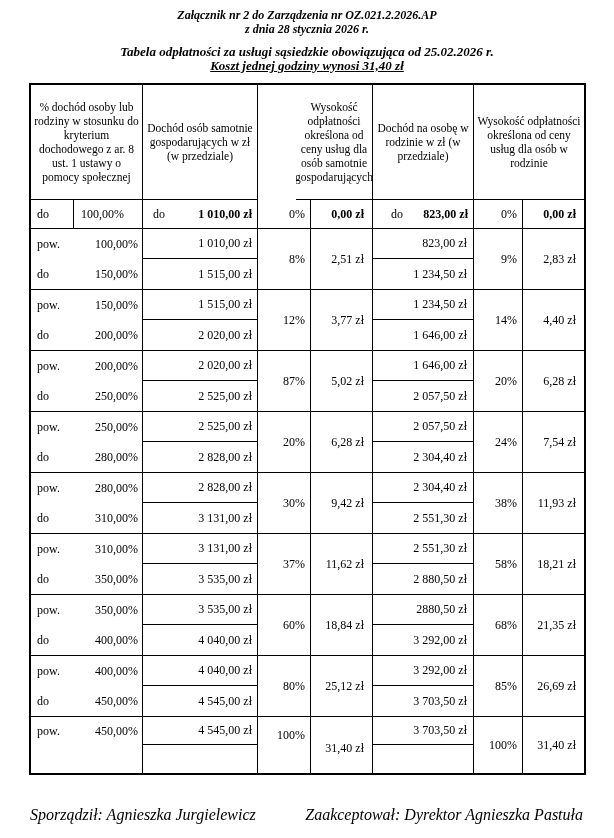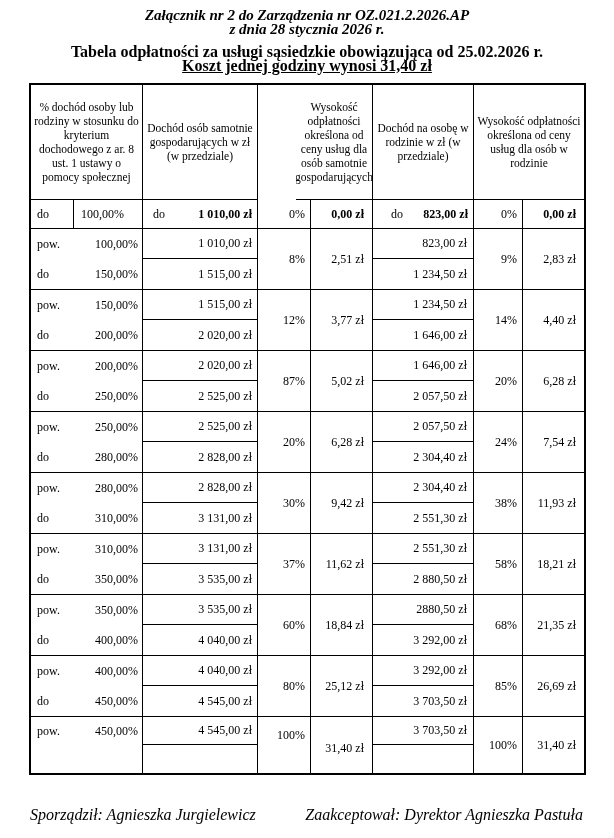--- a/index.html
+++ b/index.html
@@ -2,23 +2,23 @@
 <html><head>
 <meta charset="utf-8">
 <style>
   html,body{margin:0;padding:0;}
   body{
     width:614px;height:838px;background:#ffffff;color:#000;
     font-family:"Liberation Serif","DejaVu Serif",serif;
     overflow:hidden;position:relative;
   }
   .titles{padding-top:9px;text-align:center;font-weight:bold;font-style:italic;
-    font-size:15px;line-height:13.5px;}
-  .subtitle{margin-top:9px;text-align:center;font-weight:bold;
-    font-size:16px;line-height:13.5px;}
+    font-size:12px;line-height:13.5px;}
+  .subtitle{margin-top:9px;text-align:center;font-weight:bold;font-style:italic;
+    font-size:13px;line-height:13.5px;}
   .underlined{text-decoration:underline;}
 
   .t{
     display:grid;
     grid-template-columns:43px 69px 115px 53px 62px 101px 49px 61px;
     grid-template-rows:115px 29px repeat(8,61px) 56px;
     border:2px solid #000;
     width:553px;margin:11px 0 0 29px;
     font-size:12px;
   }

